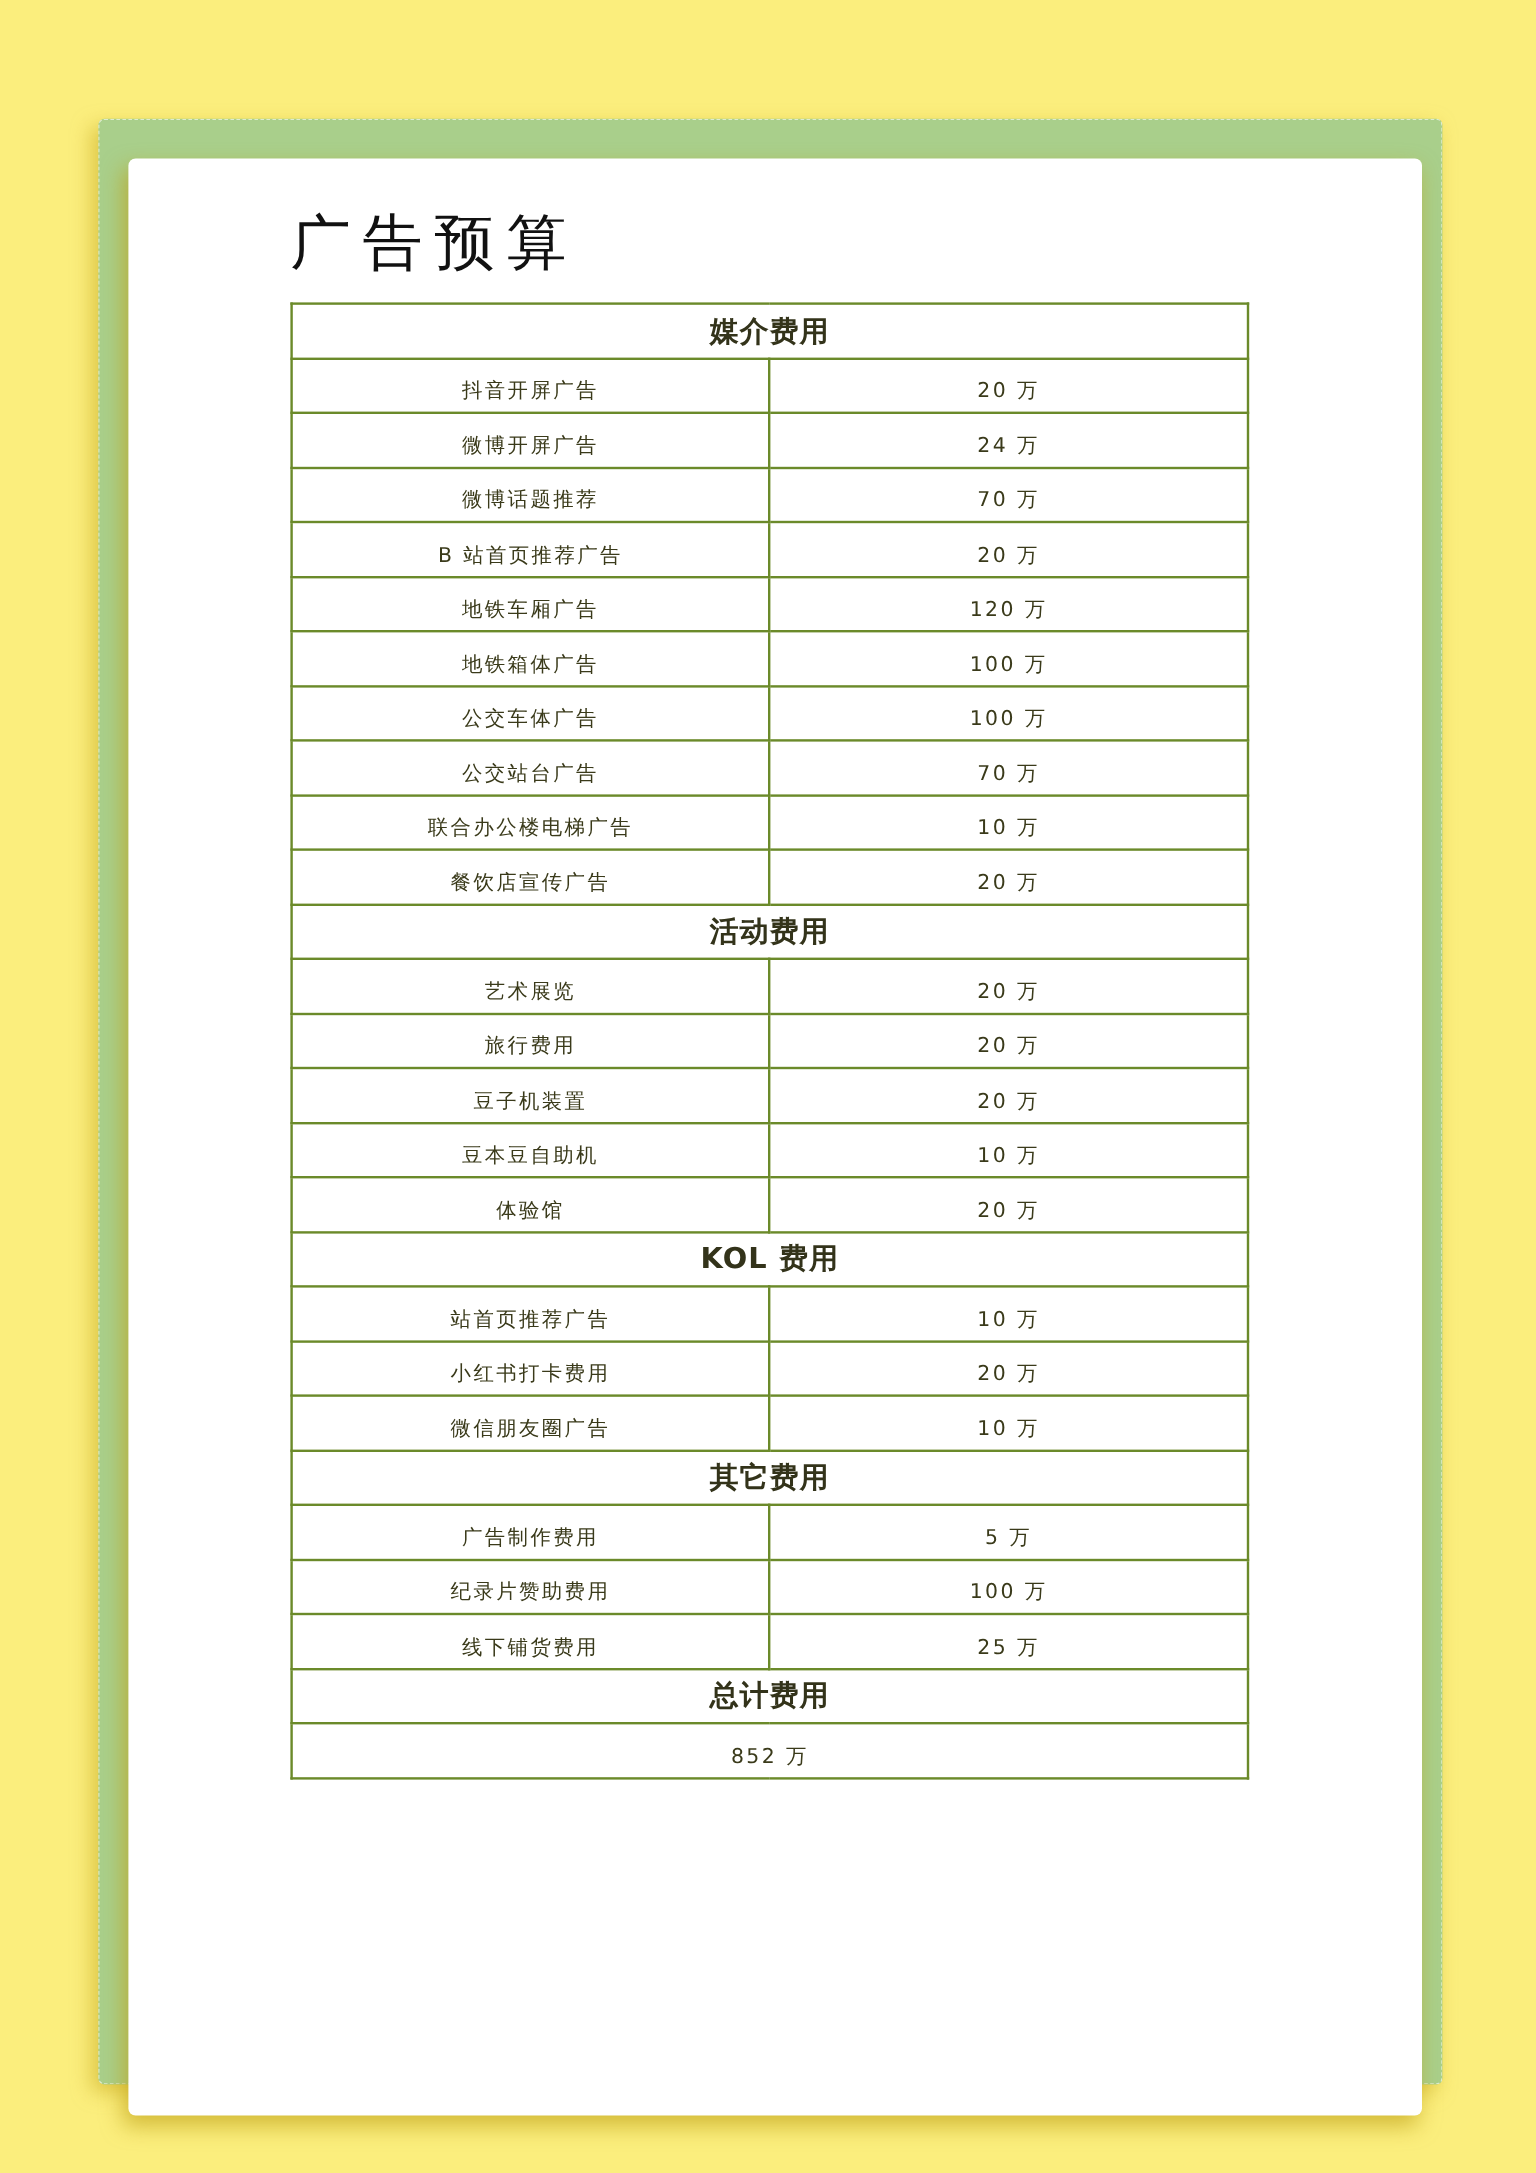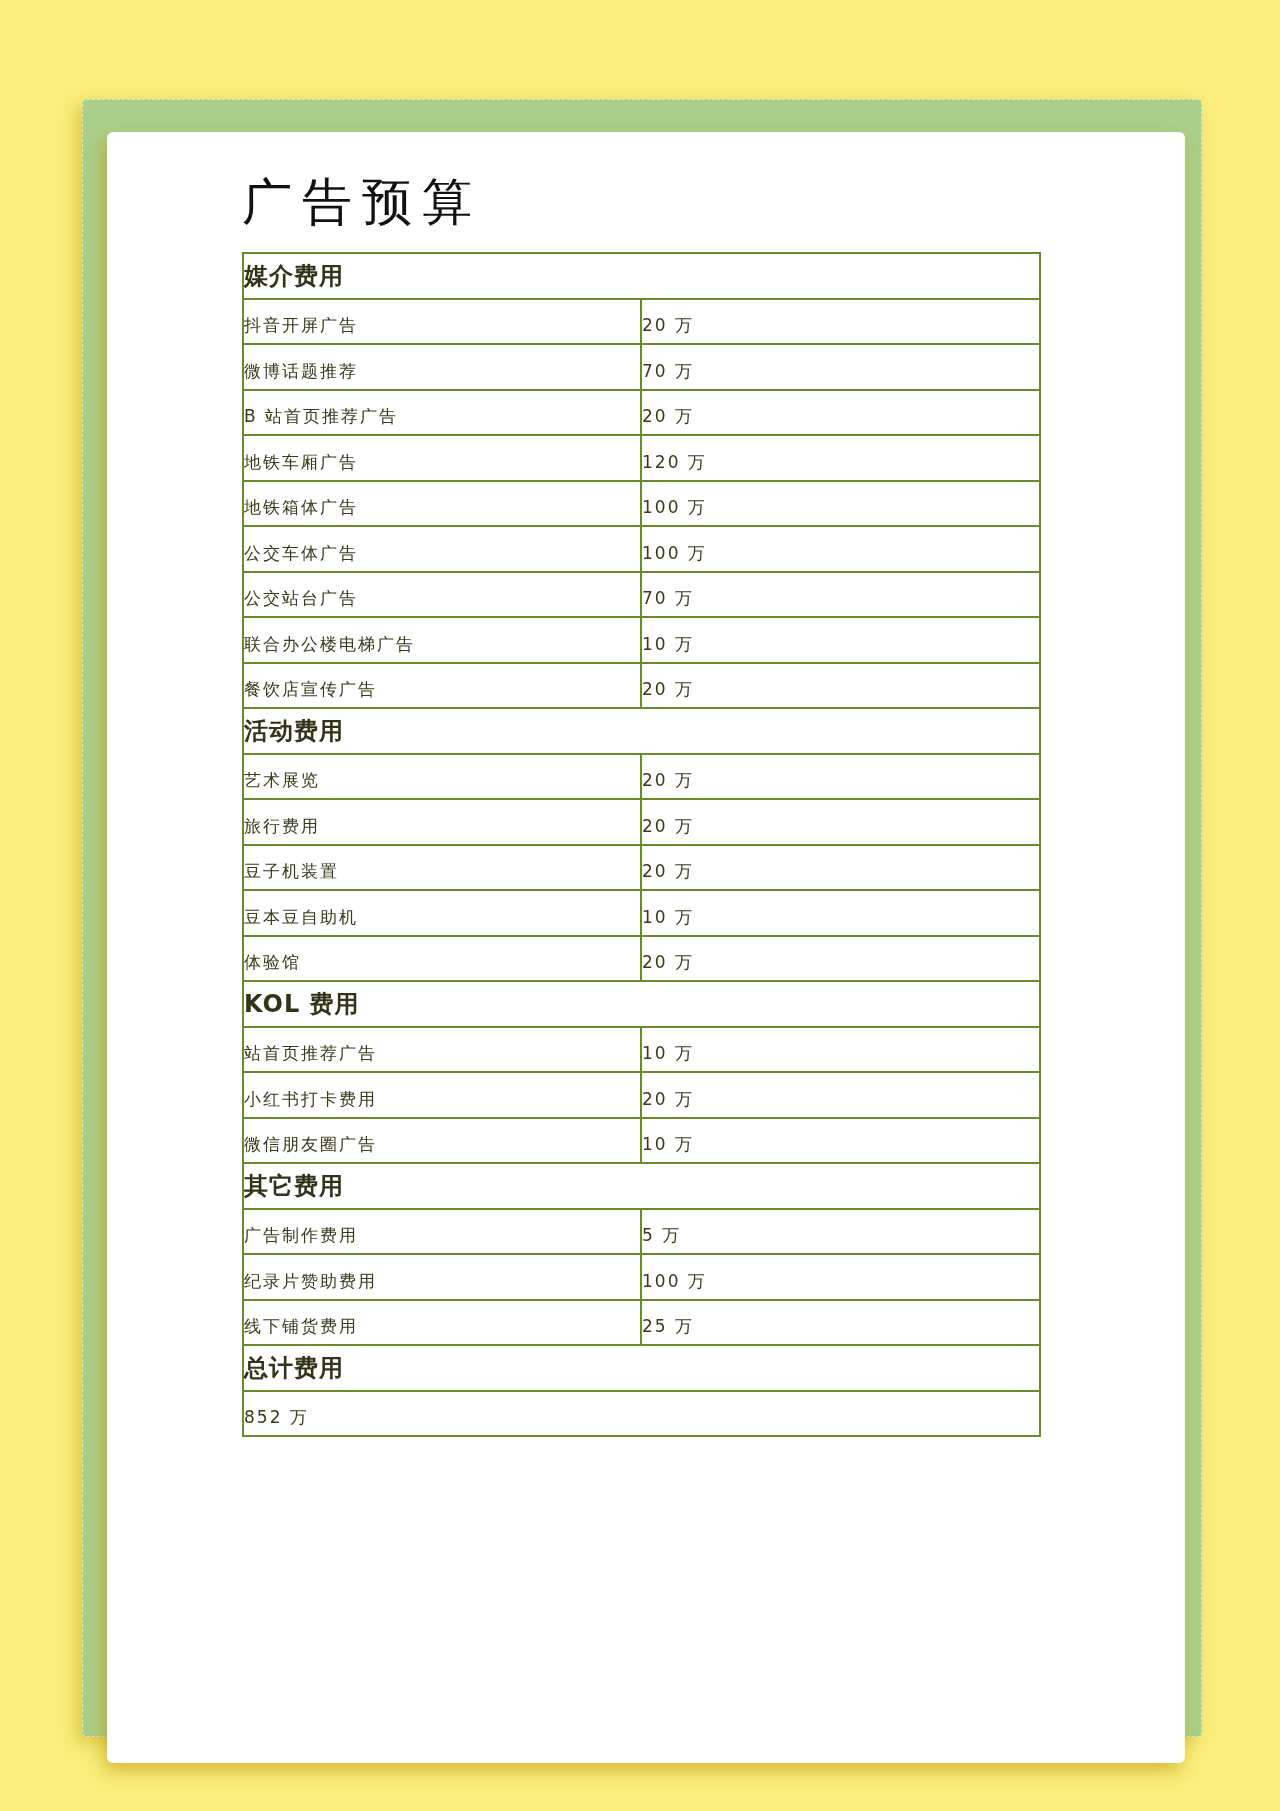--- a/index.html
+++ b/index.html
@@ -37,21 +37,21 @@
     .budget-table {
       position: absolute; left: 242px; top: 252px;
       width: 797px;
       border-collapse: collapse;
       table-layout: fixed;
     }
     .budget-table td {
       border: 2px solid #6b8a2a;
       height: 43.5px;
       padding: 0;
-      text-align: left;
+      text-align: center;
       vertical-align: bottom;
       color: #3a3a1a;
     }
     .budget-table td.label,
     .budget-table td.value,
     .budget-table td.total-value {
       font-size: 17px;
       letter-spacing: 2px;
       padding-bottom: 6px;
       height: 37.5px;
@@ -80,20 +80,24 @@
       <col class="col-right">
     </colgroup>
   <tbody>
 
     <tr>
         <td colspan="2" class="section">媒介费用</td>
       </tr>
     <tr>
         <td class="label">抖音开屏广告</td>
         <td class="value">20 万</td>
+      </tr>
+    <tr>
+        <td class="label">微博开屏广告</td>
+        <td class="value">24 万</td>
       </tr>
     <tr>
         <td class="label">微博话题推荐</td>
         <td class="value">70 万</td>
       </tr>
     <tr>
         <td class="label">B 站首页推荐广告</td>
         <td class="value">20 万</td>
       </tr>
     <tr>

